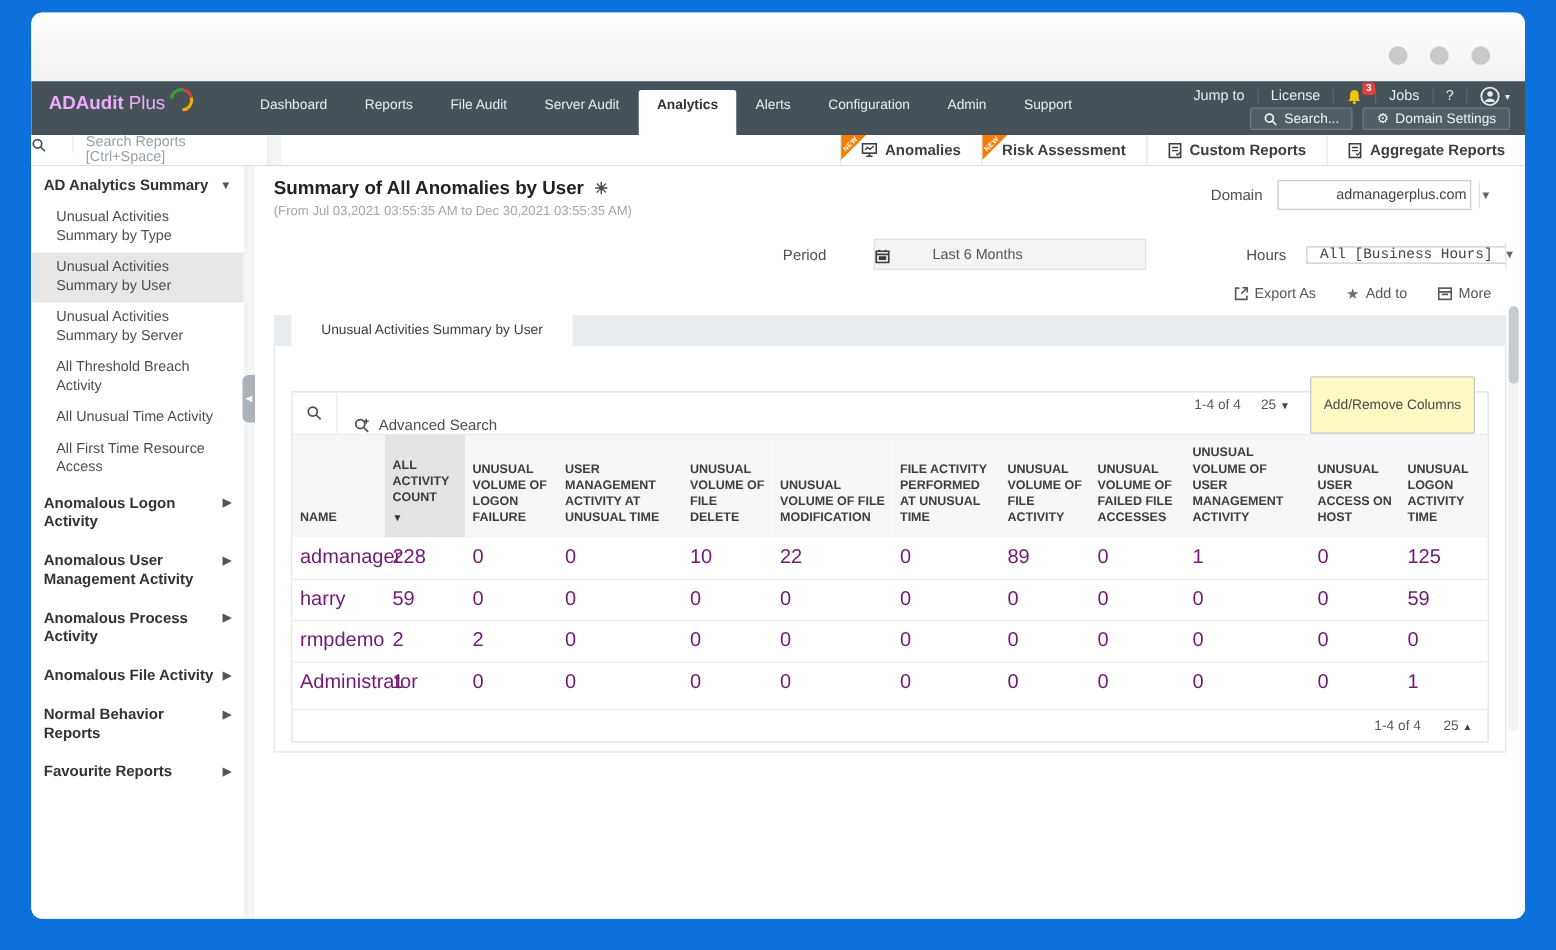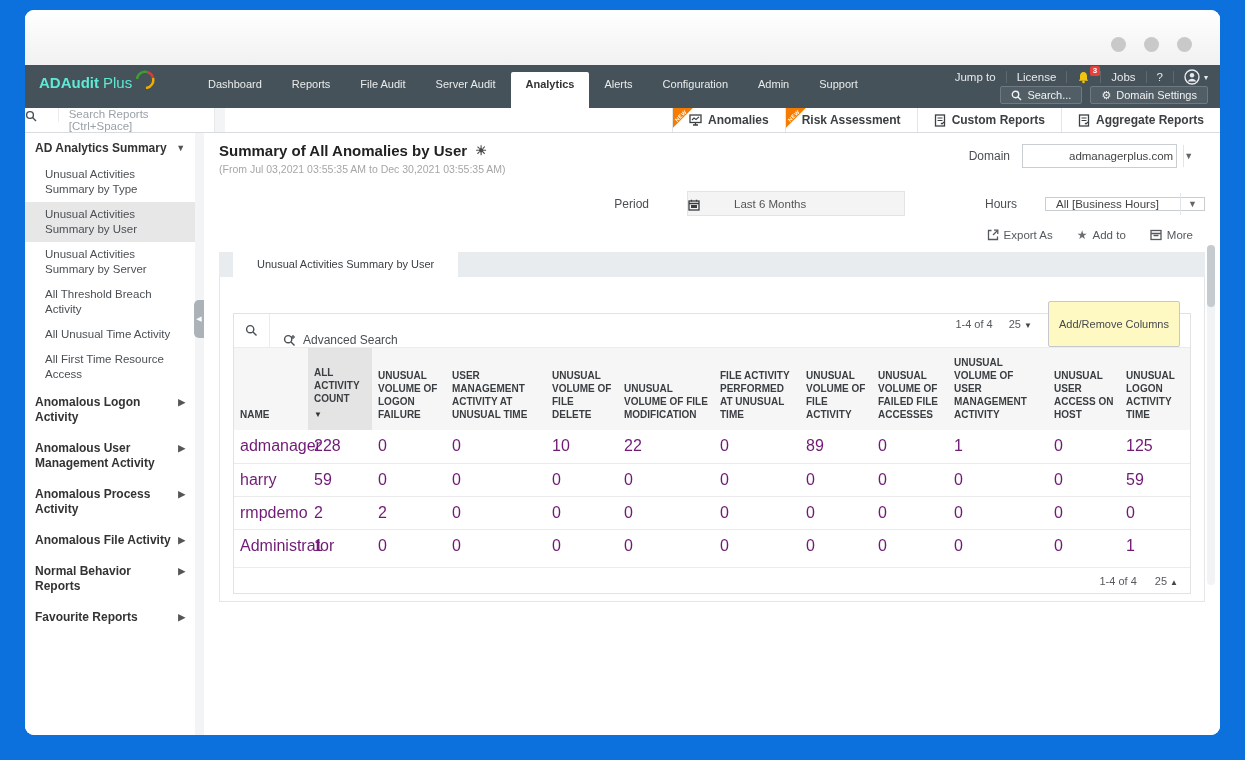--- a/index.html
+++ b/index.html
@@ -15,21 +15,21 @@
   }
   
   .titlebar {
     height:55px; background:linear-gradient(#ffffff,#f1f1f1);
     position:relative;
   }
   .win-dots { position:absolute; right:28px; top:27px; display:flex; gap:18px; }
   .win-dot { width:15px; height:15px; border-radius:50%; background:#c9c9c9; }
   
   .navbar { height:43px; background:#46525a; position:relative; }
-  .brand { position:absolute; left:14px; top:9px; color:#5eead4; font-size:15px; display:flex; align-items:center; }
+  .brand { position:absolute; left:14px; top:9px; color:#f0abfc; font-size:15px; display:flex; align-items:center; }
   .brand b { font-weight:bold; }
   .brand .plus { font-weight:300; margin-left:4px; }
   .brand svg { margin-left:2px; margin-top:-8px; }
   .main-nav { position:absolute; left:168px; bottom:0; display:flex; }
   .nav-item {
     color:#e9eceb; font-size:11px; padding:6px 15px 18px; cursor:pointer; white-space:nowrap;
   }
   .nav-item.active { background:#fff; color:#333; border-radius:2px 2px 0 0; font-weight:bold; }
   .nav-top-right { position:absolute; top:4px; right:12px; display:flex; align-items:center; font-size:11.5px; color:#e8eaec; }
   .nav-top-right .sep { width:1px; height:12px; background:#5d686f; margin:0 10px; }
@@ -107,21 +107,21 @@
   
   .filters { margin-top:16px; display:flex; align-items:center;justify-content:flex-end; }
   .f-label { font-size:12px; color:#4a4f54; }
   .period-box {
     margin-left:38px; width:218px; height:25px; background:#f4f4f4; border:1px solid #e3e3e3;
     display:flex; align-items:center; cursor:pointer;
   }
   .period-box .cal { width:34px; text-align:center; padding-top:2px; }
   .period-box .pval { font-size:11.5px; color:#555; padding-left:12px; }
   .hours-label { margin-left:80px; }
-  .hours-select { margin-left:28px; width:160px; height:14px; }
+  .hours-select { margin-left:16px; width:160px; height:14px;font-family:Liberation Mono, monospace; }
   
   .actions { margin-top:12px; display:flex; justify-content:flex-end; gap:24px; padding-right:12px; }
   .action { display:flex; align-items:center; gap:5px; font-size:11.5px; color:#55595d; cursor:pointer;text-align:right; }
   .action .star { font-size:12px; color:#6b6f73; }
   
   .tabstrip { margin-top:10px; height:25px; background:#e9ecef; display:flex; }
   .tab {
     background:#fff; font-size:11px; color:#3c4043; padding:0 24px; line-height:25px;
     margin-left:14px; cursor:pointer; white-space:nowrap;
   }

